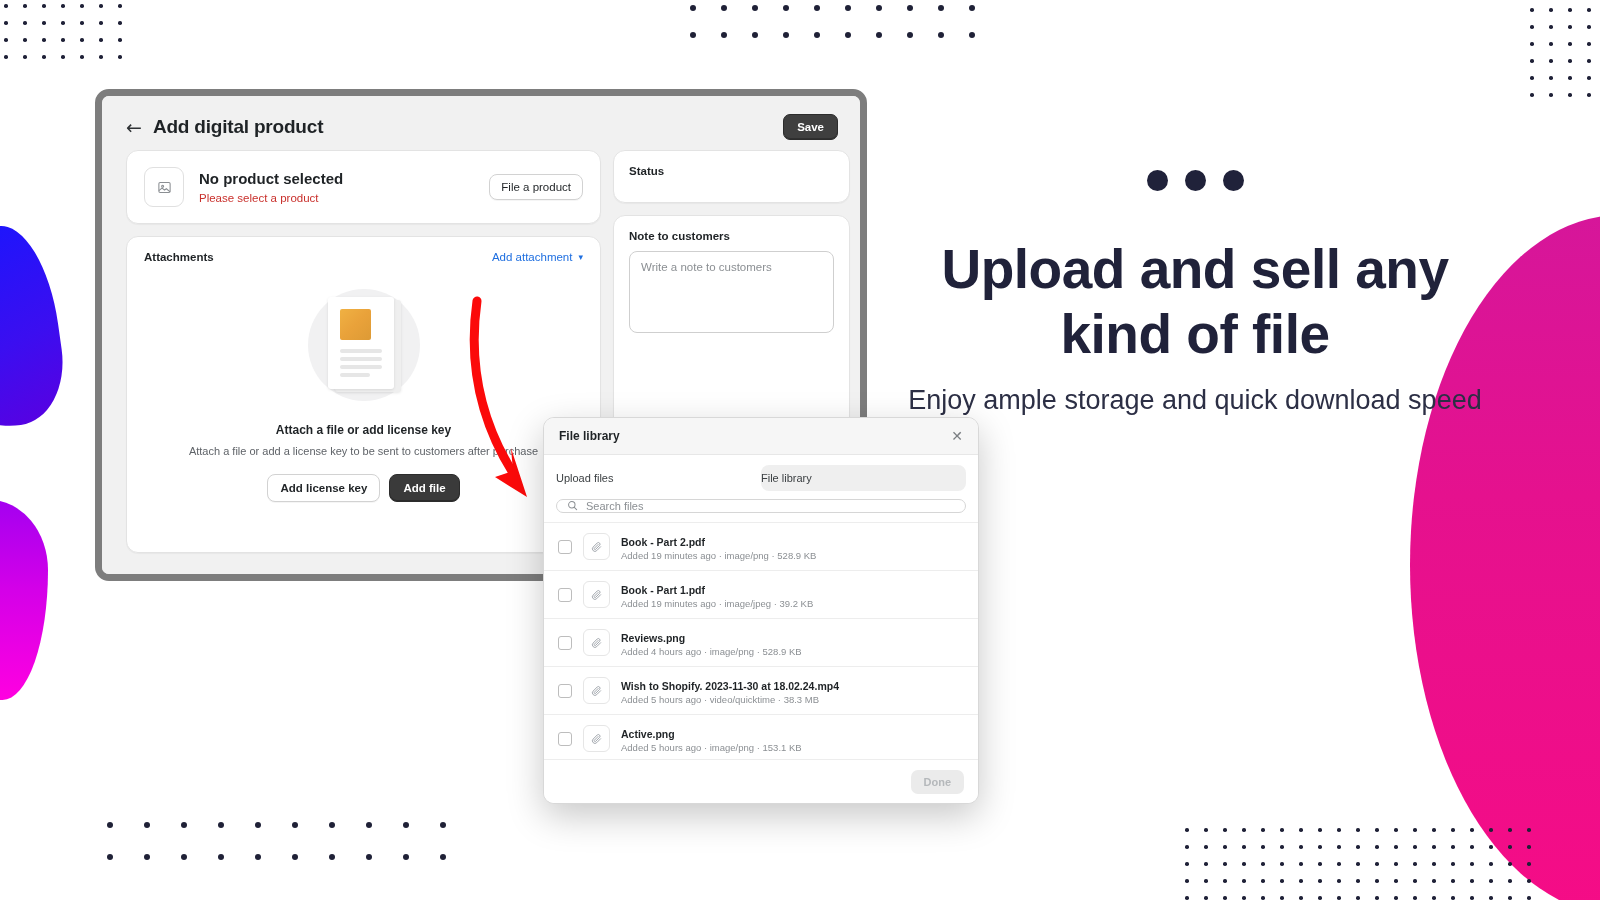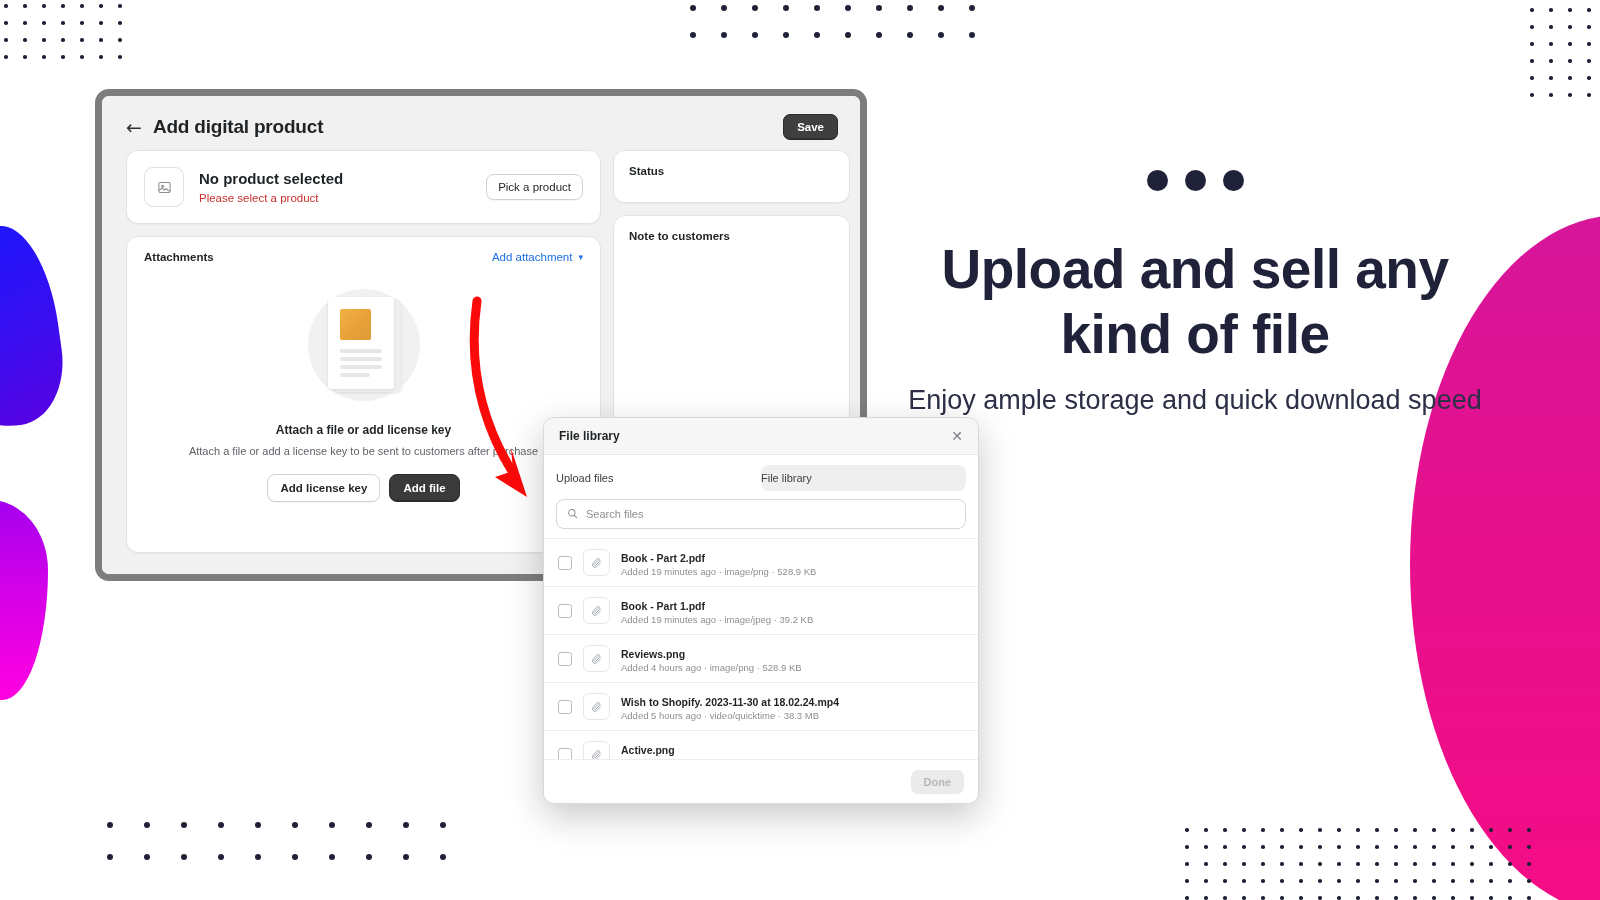--- a/index.html
+++ b/index.html
@@ -166,21 +166,21 @@
   .dlg-close{margin-left:auto;font-size:14px;color:#7a7e82;cursor:pointer;line-height:1;
     font-family:"DejaVu Sans",sans-serif;}
   .dlg-tabs{display:flex;padding:10px 12px 8px 12px;gap:0;}
   .dlg-tab{
     flex:1;text-align:left;font-size:11px;color:#3c4043;padding:7px 0;border-radius:8px;cursor:pointer;
   }
   .dlg-tab.active{background:#efefef;font-weight:400;}
   .dlg-search{padding:0 12px 9px 12px;}
   .search-field{
     display:flex;align-items:flex-start;gap:8px;border:1px solid #d6d6d6;border-radius:8px;
-    padding:8px 10px;background:#fff;
+    padding:0 10px;background:#fff;
   }
   .search-field .ph{font-size:11px;color:#8b8f93;}
   .file-list{border-top:1px solid #ededed;}
   .file-row{
     display:flex;align-items:center;gap:11px;padding:9px 14px;
     border-bottom:1px solid #ededed;cursor:pointer;
   }
   .chk{
     width:12px;height:12px;border:1px solid #bdbdbd;border-radius:3px;background:#fff;flex:none;cursor:pointer;
   }
@@ -436,21 +436,21 @@
                 <svg width="15" height="15" viewBox="0 0 24 24" fill="none" stroke="#8b8f93" stroke-width="1.7">
                   <rect x="3" y="4" width="18" height="16" rx="2"></rect>
                   <circle cx="9" cy="10" r="1.6"></circle>
                   <path d="M3 17l5-4 4 3 3-2 6 5"></path>
                 </svg>
               </div>
               <div class="product-texts">
                 <div class="product-title">No product selected</div>
                 <div class="product-err">Please select a product</div>
               </div>
-              <button class="pick-btn">Pick a product</button>
+              <button class="pick-btn">File a product</button>
             </div>
           </div>
 
           <div class="card attach-card">
             <div class="attach-head">
               <span class="attach-label">Attachments</span>
               <span class="add-attachment">
                 <span>Add attachment</span>
                 <span class="caret">▾</span>
               </span>
@@ -481,20 +481,21 @@
 
         <div class="col-side">
           <div class="card">
             <div class="side-pad">
               <div class="side-label">Status</div>
             </div>
           </div>
           <div class="card note-card">
             <div class="side-pad">
               <div class="side-label">Note to customers</div>
+              <div class="note-box">Write a note to customers</div>
             </div>
           </div>
         </div>
 
       </div>
     </div>
   </div>
 
   <svg class="arrow-svg" width="110" height="215" viewBox="0 0 110 215">
     <path d="M22 6 C 14 62, 22 120, 58 178" stroke="#fb0a0a" stroke-width="9" fill="none" stroke-linecap="round"></path>

